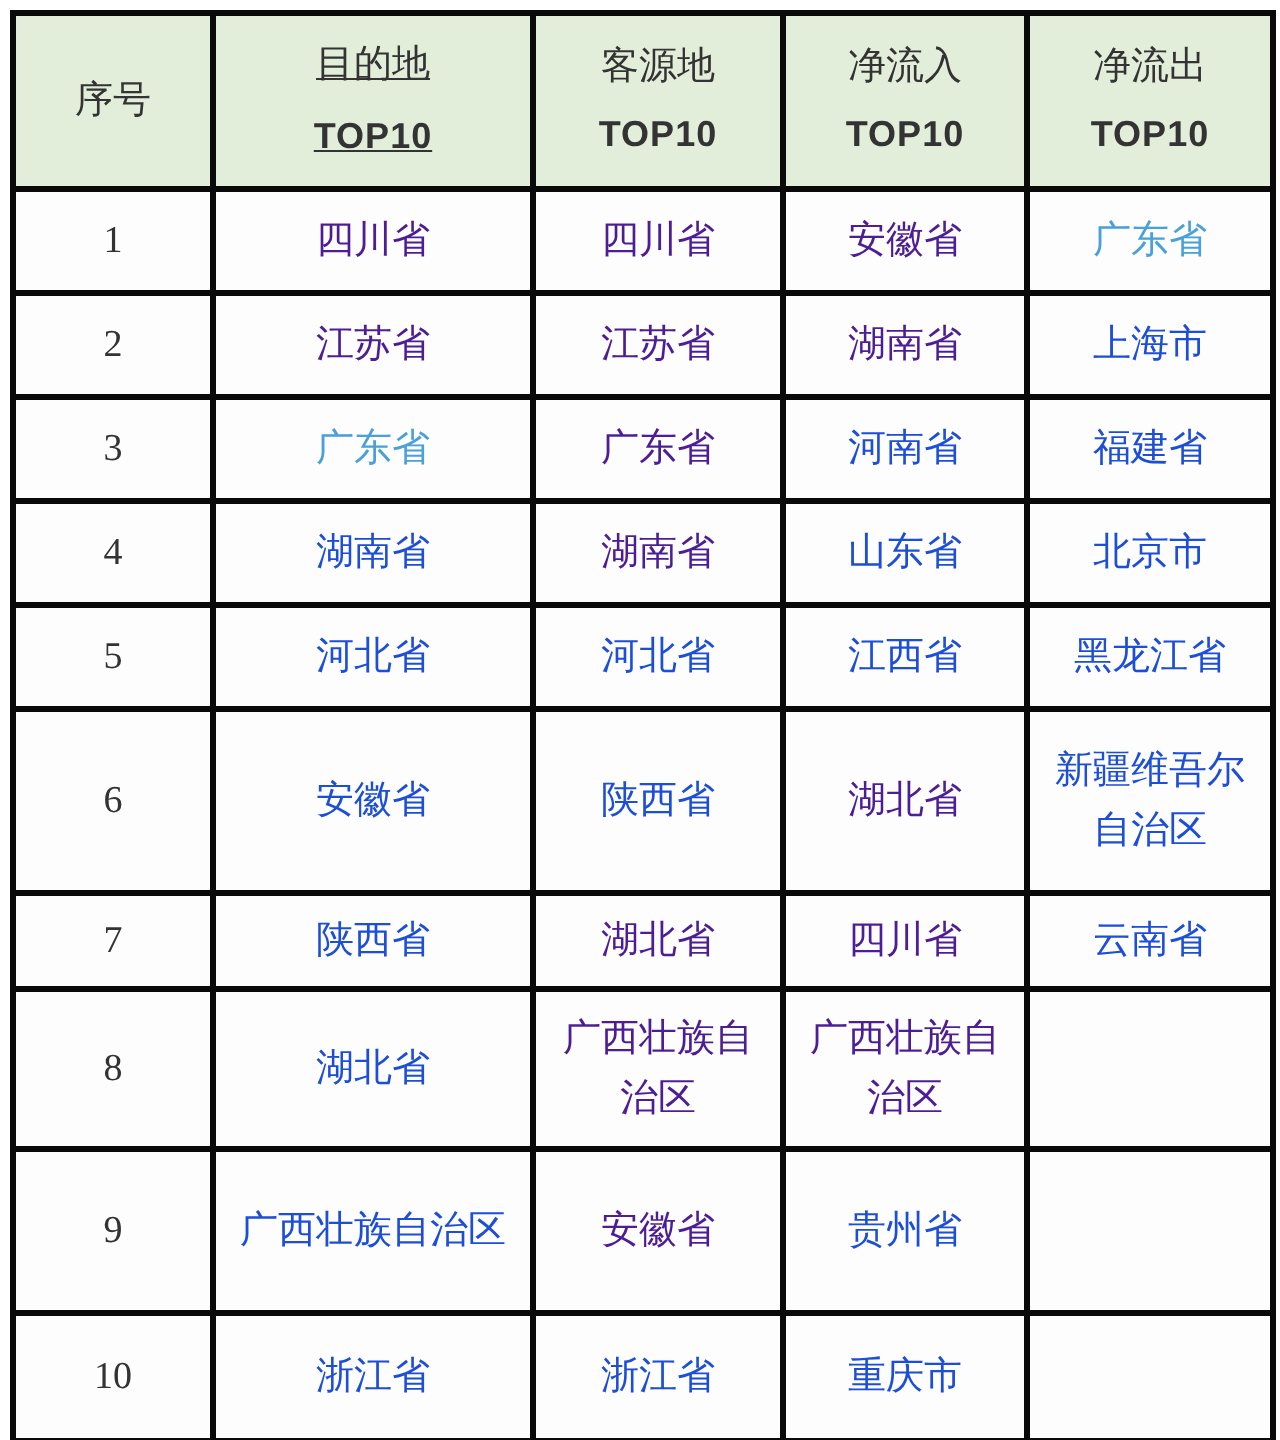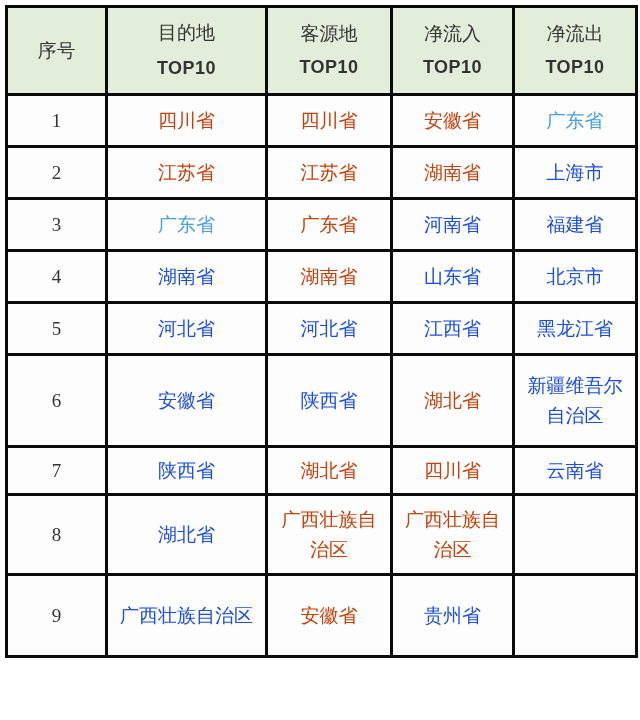--- a/index.html
+++ b/index.html
@@ -43,28 +43,28 @@
     background: #e3eeda;
     height: 88px;
   }
   .hwrap {
     display: flex;
     flex-direction: column;
     align-items: center;
     justify-content: center;
     gap: 5px;
   }
-  th.col-dest .hwrap { gap: 8px; }
+  th.col-dest .hwrap { gap: 8px; text-decoration: underline; }
   .hsub {
     font-family: "Liberation Sans", "DejaVu Sans", sans-serif;
     font-weight: bold;
     font-size: 18px;
     letter-spacing: 0.5px;
   }
-  td[data-color="red"]   { color: #c2410c; }
+  td[data-color="red"]   { color: #4c1d95; }
   td[data-color="blue"]  { color: #4aa0d8; }
   td[data-color="black"] { color: #1d4ed8; }
 
   tbody tr:nth-child(1), tbody tr:nth-child(2), tbody tr:nth-child(3),
   tbody tr:nth-child(4), tbody tr:nth-child(5) { height: 52px; }
   tbody tr:nth-child(6)  { height: 92px; }
   tbody tr:nth-child(7)  { height: 48px; }
   tbody tr:nth-child(8)  { height: 80px; }
   tbody tr:nth-child(9)  { height: 82px; }
   tbody tr:nth-child(10) { height: 64px; }
@@ -181,16 +181,23 @@
       </tr>
 
       <tr>
         <td>9</td>
         <td data-color="black">广西壮族自治区</td>
         <td data-color="red">安徽省</td>
         <td data-color="black">贵州省</td>
         <td data-color="black"></td>
       </tr>
 
+      <tr>
+        <td>10</td>
+        <td data-color="black">浙江省</td>
+        <td data-color="black">浙江省</td>
+        <td data-color="black">重庆市</td>
+        <td data-color="black"></td>
+      </tr>
 
     </tbody>
   </table>
 </div>
 
 </body></html>

